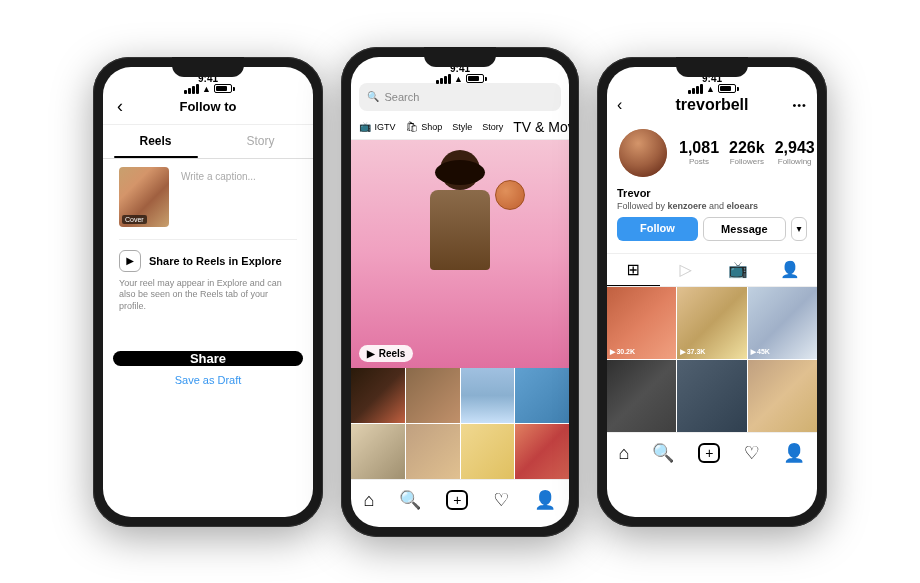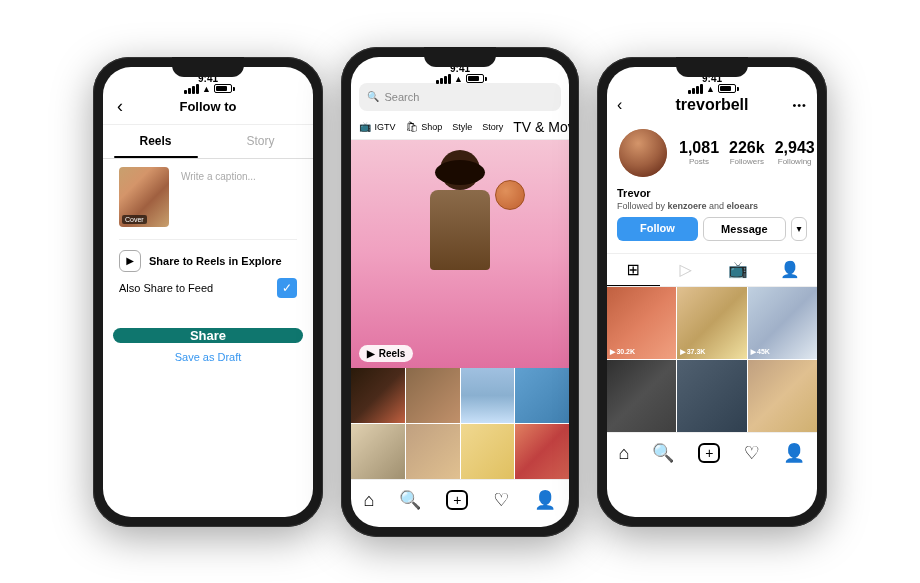--- a/index.html
+++ b/index.html
@@ -215,21 +215,21 @@
       width: 20px; height: 20px;
       background: #3897f0;
       border-radius: 4px;
       display: flex; align-items: center; justify-content: center;
       color: white;
       font-size: 12px;
     }
 
     .share-btn {
       margin: 12px 10px 4px;
-      background: #0f766e;
+      background: #000000;
       color: white;
       border-radius: 8px;
       padding: 0;
       text-align: center;
       font-size: 13px;
       font-weight: 600;
     }
 
     .draft-btn {
       text-align: center;
@@ -508,27 +508,22 @@
           <div class="caption-input-fake">Write a caption...</div>
         </div>
 
         <div class="explore-section">
           <div class="explore-row">
             <div class="explore-icon-box">
               <span style="font-size:10px;">▶</span>
             </div>
             <span class="explore-title">Share to Reels in Explore</span>
           </div>
-
-          <div class="also-share-row">
-            <span class="also-share-label">Also Share to Feed</span>
-            <div class="check-icon">
-              <span>✓</span>
-            </div>
-          </div>
+          <p class="explore-desc">Your reel may appear in Explore and can also be seen on the Reels tab of your profile.</p>
+
         </div>
       </div>
 
       <div class="share-btn">Share</div>
       <div class="draft-btn">Save as Draft</div>
     </div>
   </div>
 
   <div class="phone" style="height:490px;width:238px;">
     <div class="phone-notch"></div>

